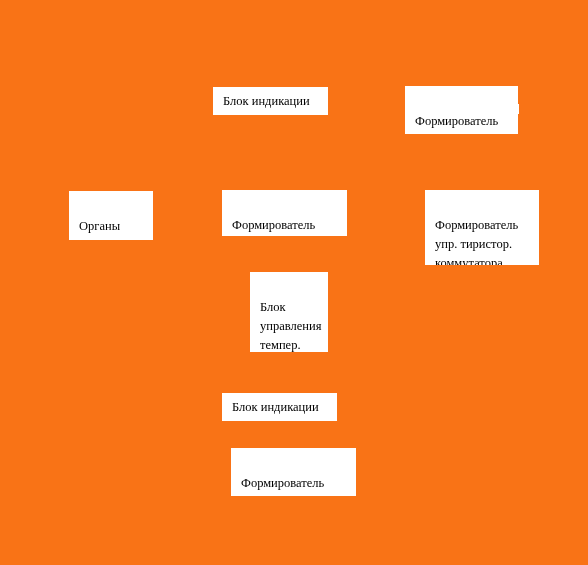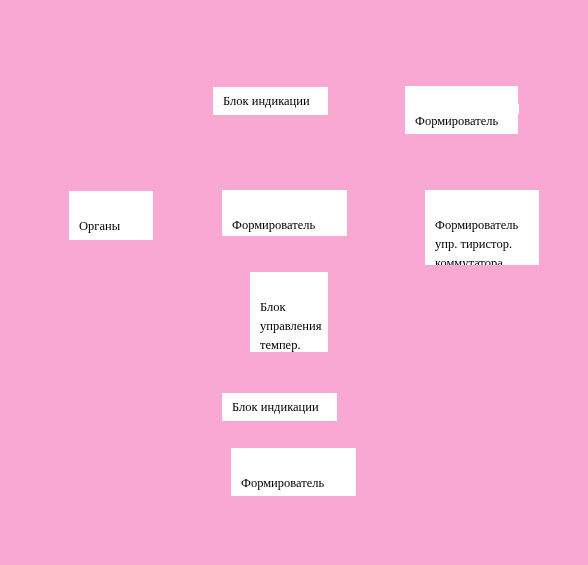--- a/index.html
+++ b/index.html
@@ -4,21 +4,21 @@
 <style>
   html, body {
     margin: 0;
     padding: 0;
     background: #000000;
   }
   #canvas {
     position: relative;
     width: 588px;
     height: 565px;
-    background: #f9a8d4;
+    background: #f97316;
     overflow: hidden;
     font-family: "Liberation Serif", "DejaVu Serif", serif;
   }
   .node {
     position: absolute;
     background: #ffffff;
     color: #000000;
     box-sizing: border-box;
     padding: 7px 10px 6px 10px;
     font-size: 12.5px;

